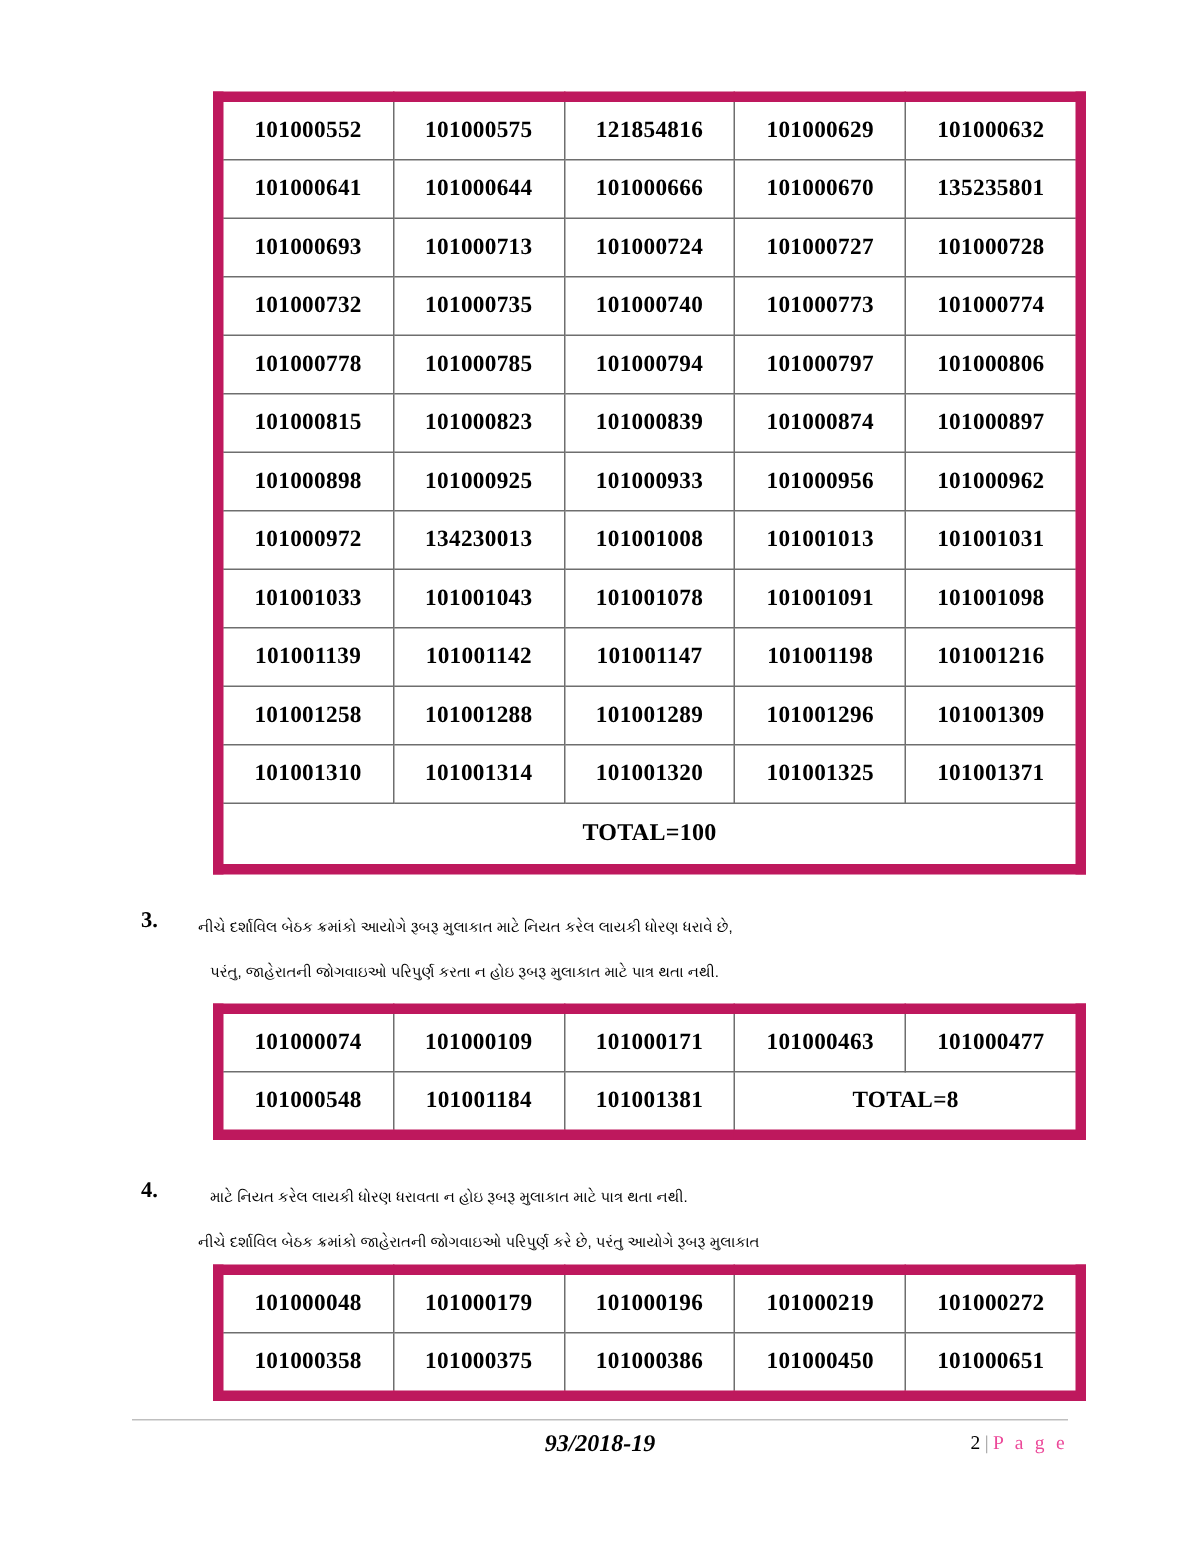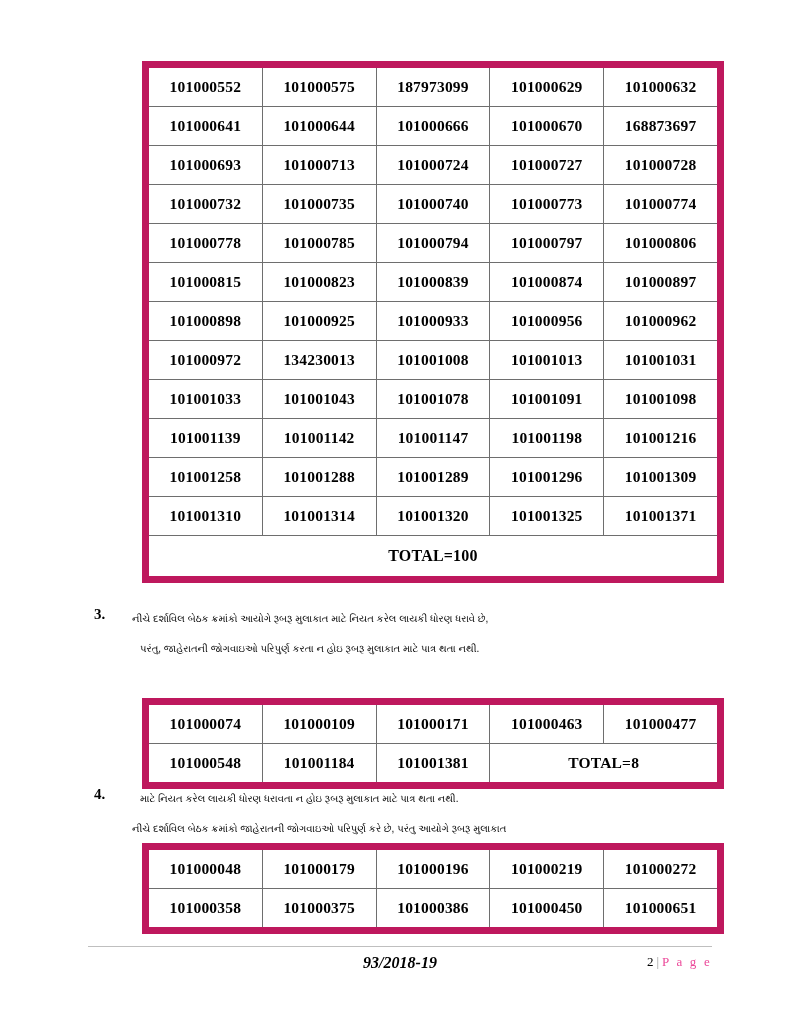--- a/index.html
+++ b/index.html
@@ -60,21 +60,21 @@
     font-size: 16px;
   }
 
   
   #table-two-wrap {
     position: absolute;
     left: 142px;
     top: 669px;
     width: 564px;
   }
-  #table-two-wrap table { width: 564px; margin-top: 29px; }
+  #table-two-wrap table { width: 564px; }
   #table-two-wrap .num-table td { width: 112.8px; }
 
   
   #table-three-wrap {
     position: absolute;
     left: 142px;
     top: 843px;
     width: 564px;
   }
   #table-three-wrap table { width: 564px; }
@@ -157,30 +157,30 @@
 <body>
 
 <div class="page">
 
   <div id="table-one-wrap">
     <table class="num-table">
       <tbody id="table-one-body">
           <tr>
             <td>101000552</td>
             <td>101000575</td>
-            <td>187973099</td>
+            <td>121854816</td>
             <td>101000629</td>
             <td>101000632</td>
           </tr>
           <tr>
             <td>101000641</td>
             <td>101000644</td>
             <td>101000666</td>
             <td>101000670</td>
-            <td>168873697</td>
+            <td>135235801</td>
           </tr>
           <tr>
             <td>101000693</td>
             <td>101000713</td>
             <td>101000724</td>
             <td>101000727</td>
             <td>101000728</td>
           </tr>
           <tr>
             <td>101000732</td>

